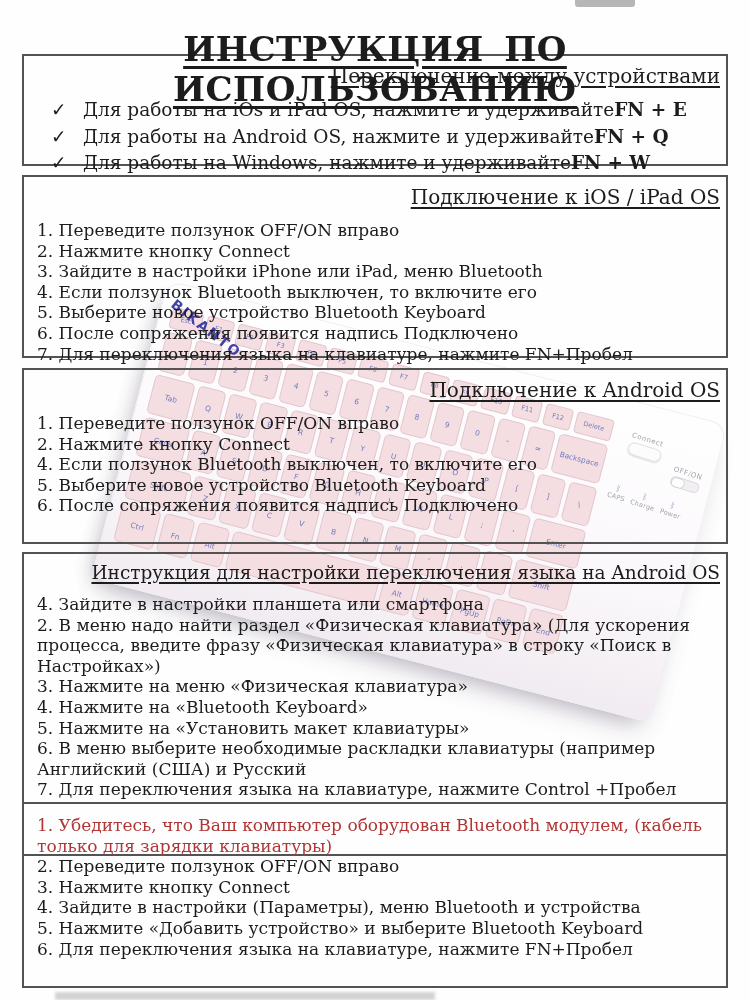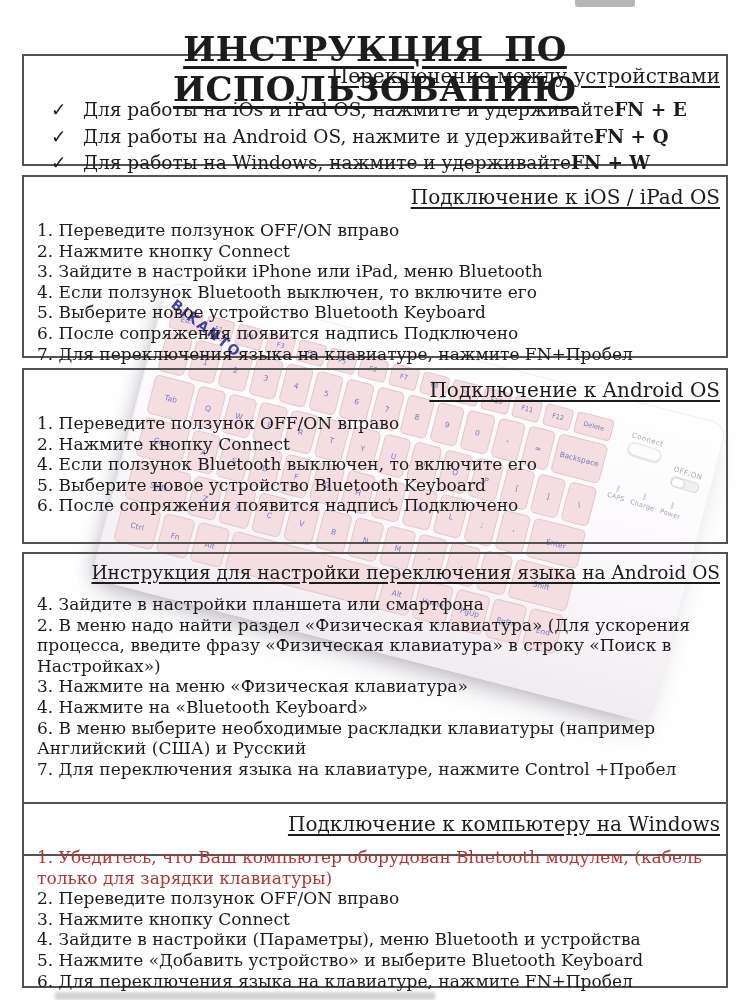--- a/index.html
+++ b/index.html
@@ -257,27 +257,27 @@
     </div>
 </section>
 
 <section class="box" id="box4">
   <h2 class="box-heading"><span>Инструкция для настройки переключения языка на Android OS</span></h2>
   <div class="items">
       <div class="item"><span>4. Зайдите в настройки планшета или смартфона</span></div>
       <div class="item"><span>2. В меню надо найти раздел «Физическая клавиатура» (Для ускорения процесса, введите фразу «Физическая клавиатура» в строку «Поиск в Настройках»)</span></div>
       <div class="item"><span>3. Нажмите на меню «Физическая клавиатура»</span></div>
       <div class="item"><span>4. Нажмите на «Bluetooth Keyboard»</span></div>
+      <div class="item"><span>5. Нажмите на «Установить макет клавиатуры»</span></div>
       <div class="item"><span>6. В меню выберите необходимые раскладки клавиатуры (например Английский (США) и Русский</span></div>
       <div class="item"><span>7. Для переключения языка на клавиатуре, нажмите Control +Пробел</span></div>
     </div>
 </section>
 
 <section class="box" id="box5">
-  <h2 class="box-heading"><span>Подключение к компьютеру на Windows</span></h2>
   <div class="items">
       <div class="item" style="color: rgb(176, 53, 53);"><span>1. Убедитесь, что Ваш компьютер оборудован Bluetooth модулем, (кабель только для зарядки клавиатуры)</span></div>
       <div class="item"><span>2. Переведите ползунок OFF/ON вправо</span></div>
       <div class="item"><span>3. Нажмите кнопку Connect</span></div>
       <div class="item"><span>4. Зайдите в настройки (Параметры), меню Bluetooth и устройства</span></div>
       <div class="item"><span>5. Нажмите «Добавить устройство» и выберите Bluetooth Keyboard</span></div>
       <div class="item"><span>6. Для переключения языка на клавиатуре, нажмите FN+Пробел</span></div>
     </div>
 </section>
 

